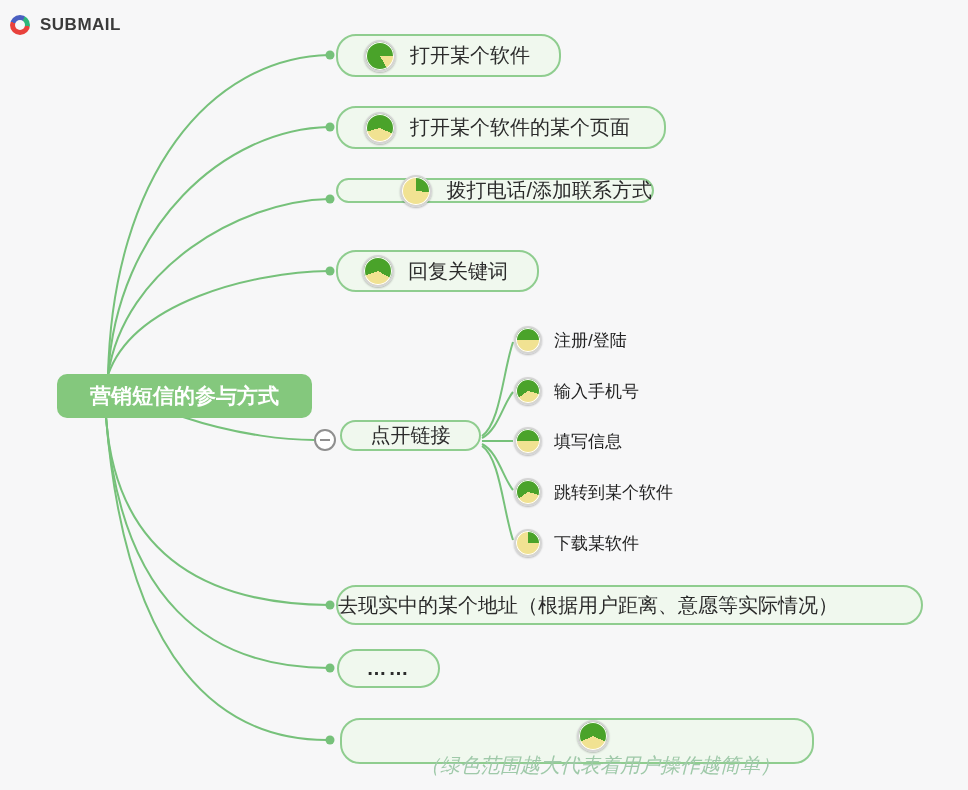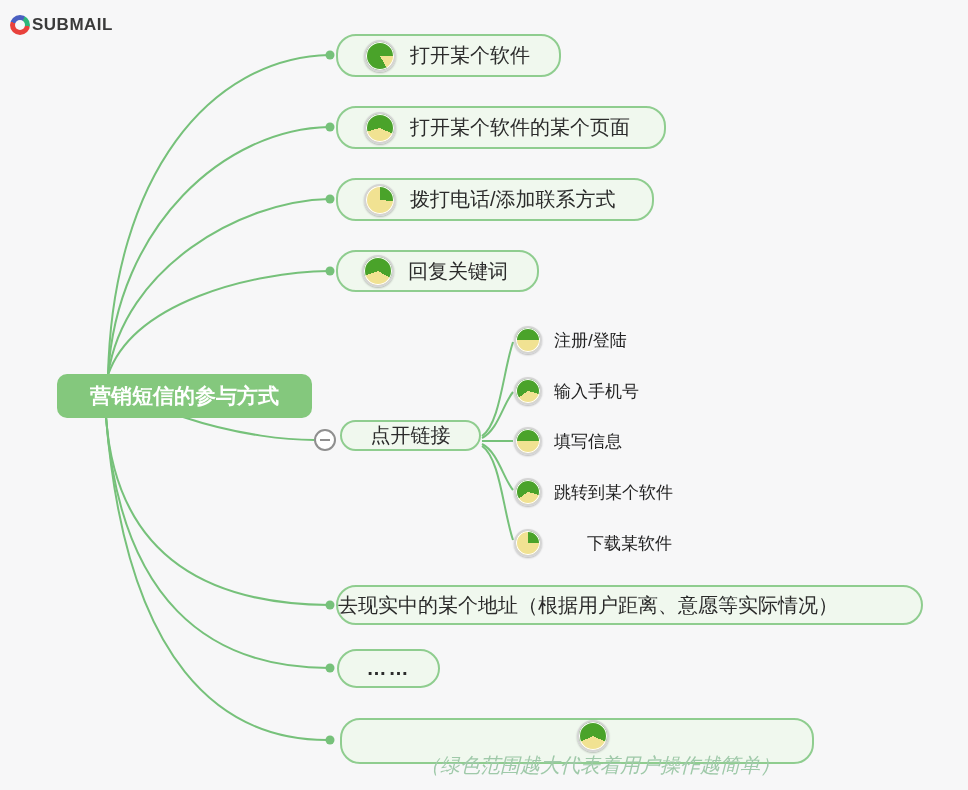--- a/index.html
+++ b/index.html
@@ -4,21 +4,21 @@
 <style>
   html,body{margin:0;padding:0;}
   body{
     width:968px;height:790px;position:relative;overflow:hidden;
     background:#f7f7f8;
     font-family:"Liberation Sans","DejaVu Sans",sans-serif;
   }
   #wires{position:absolute;left:0;top:0;width:968px;height:790px;}
 
   
-  .logo{position:absolute;left:10px;top:15px;display:flex;align-items:flex-start;gap:2px;}
+  .logo{position:absolute;left:10px;top:15px;display:flex;align-items:flex-start;gap:10px;}
   .logo-ring{
     width:20px;height:20px;border-radius:50%;
     background:conic-gradient(from 140deg,#e8413c 0deg,#e8413c 150deg,#4a5fc1 150deg,#4a5fc1 250deg,#2eb57a 250deg,#2eb57a 320deg,#e8413c 320deg);
     position:relative;
   }
   .logo-ring::after{
     content:"";position:absolute;left:5px;top:5px;width:10px;height:10px;
     border-radius:50%;background:#f7f7f8;
   }
   .logo-text{font-size:17px;font-weight:bold;color:#3a3a3a;letter-spacing:.5px;}
@@ -42,21 +42,21 @@
   .pie{
     border-radius:50%;flex:0 0 auto;
     border:2px solid #d4d4d4;
     box-shadow:inset 0 0 0 1px #ffffff,0 1px 2px rgba(0,0,0,.25);
   }
   .pie.big{width:28px;height:28px;margin-right:14px;}
   .pie.small{width:24px;height:24px;margin-right:12px;}
 
   .t0{left:336px;top:34px;width:225px;height:43px;padding-left:26px;}
   .t1{left:336px;top:106px;width:330px;height:43px;padding-left:26px;}
-  .t2{left:336px;top:178px;width:318px;height:43px;padding-left:26px;}
+  .t2{left:336px;top:178px;width:318px;height:25px;padding-left:26px;justify-content:flex-end;}
   .t3{left:336px;top:250px;width:203px;height:42px;padding-left:24px;}
   .t4{left:340px;top:420px;width:141px;height:31px;justify-content:center;}
   .t5{left:336px;top:585px;width:587px;height:40px;justify-content:flex-start;font-size:20px;font-family:Liberation Serif, serif;}
   .t6{left:337px;top:649px;width:103px;height:39px;justify-content:center;font-weight:bold;letter-spacing:2px;}
   .t7{left:340px;top:718px;width:474px;height:46px;padding-left:46px;flex-direction:column;}
   .t7 .label{font-style:italic;color:#9fc9a9;font-size:20px;}
 
   
   .subtopic{
     position:absolute;left:514px;display:flex;align-items:center;
@@ -148,21 +148,21 @@
   <span class="label">输入手机号</span>
 </div>
 <div class="subtopic" style="top:428px;height:26px;">
   <span class="pie small" style="background: conic-gradient(rgb(74, 163, 42) 0deg, rgb(74, 163, 42) 90deg, rgb(241, 226, 146) 90deg, rgb(241, 226, 146) 270deg, rgb(74, 163, 42) 270deg, rgb(74, 163, 42) 360deg);"></span>
   <span class="label">填写信息</span>
 </div>
 <div class="subtopic" style="top:479px;height:26px;">
   <span class="pie small" style="background: conic-gradient(rgb(74, 163, 42) 0deg, rgb(74, 163, 42) 105deg, rgb(241, 226, 146) 105deg, rgb(241, 226, 146) 235deg, rgb(74, 163, 42) 235deg, rgb(74, 163, 42) 360deg);"></span>
   <span class="label">跳转到某个软件</span>
 </div>
-<div class="subtopic" style="top:530px;height:26px;gap:33px;">
+<div class="subtopic" style="top:530px;height:26px;">
   <span class="pie small" style="background: conic-gradient(rgb(74, 163, 42) 0deg, rgb(74, 163, 42) 90deg, rgb(241, 226, 146) 90deg, rgb(241, 226, 146) 360deg, rgb(74, 163, 42) 360deg, rgb(74, 163, 42) 360deg);"></span>
   <span class="label">下载某软件</span>
 </div>
 
 <div class="topic t5">
   <span class="label">去现实中的某个地址（根据用户距离、意愿等实际情况）</span>
 </div>
 
 <div class="topic t6">
   <span class="label">……</span>

